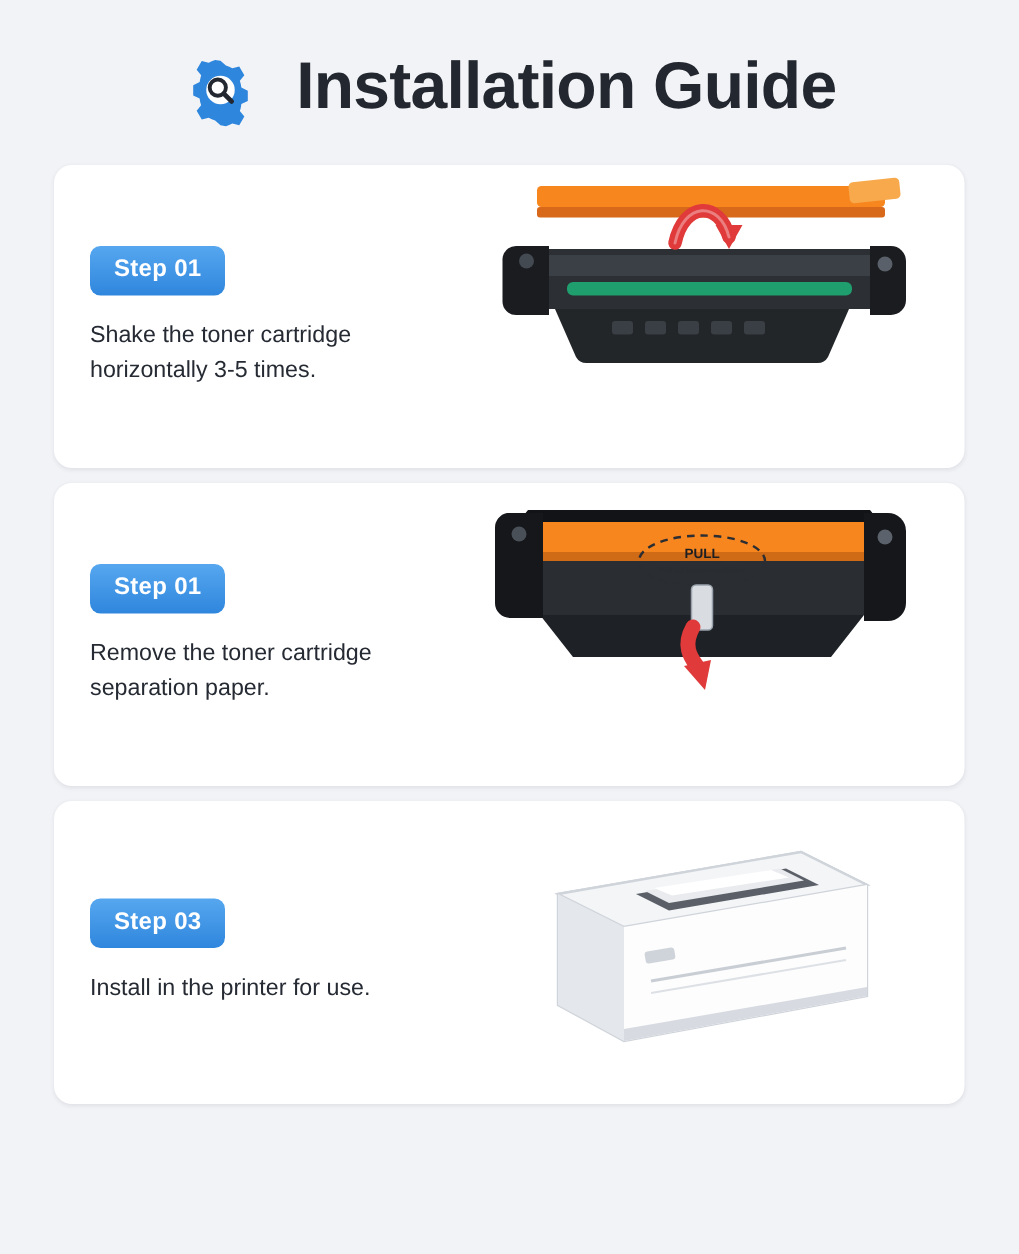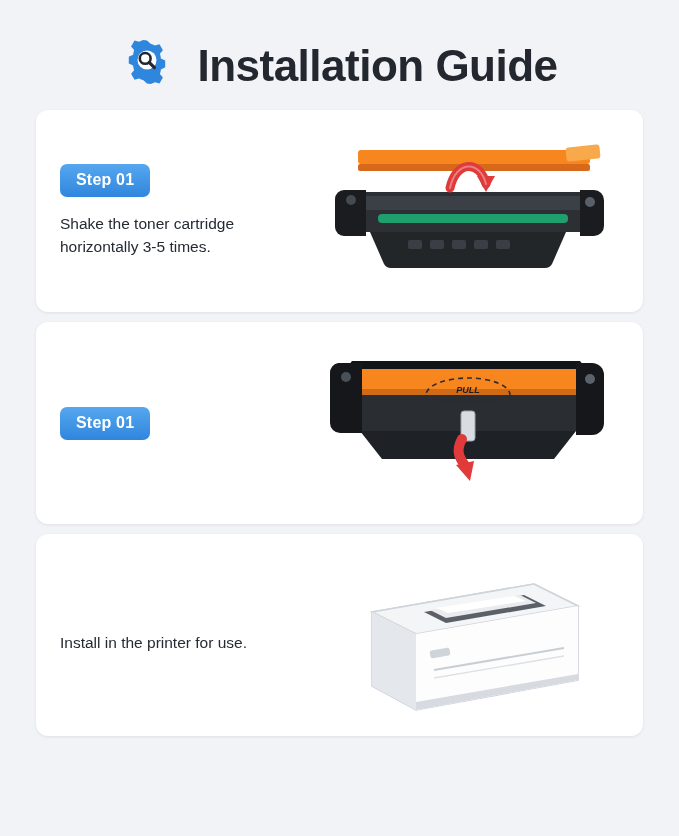--- a/index.html
+++ b/index.html
@@ -18,21 +18,21 @@
     width: 679px;
     height: 836px;
     box-sizing: border-box;
     padding: 30px 36px 20px 36px;
     display: flex;
     flex-direction: column;
   }
   
   .header {
     display: flex;
-    align-items: flex-end;
+    align-items: flex-start;
     justify-content: center;
     gap: 24px;
     margin-top: 6px;
   }
   .gear-wrap {
     width: 52px;
     height: 52px;
     flex: 0 0 auto;
     display: flex;
     align-items: center;
@@ -89,23 +89,21 @@
     margin-top: 16px;
     font-size: 15.5px;
     line-height: 1.45;
     color: #252a33;
     max-width: 210px;
   }
   .card-art {
     flex: 1 1 auto;
     height: 100%;
     display: flex;
-    align-items: center;
     justify-content: center;
-    font-style: italic;
   }
 </style>
 </head>
 <body>
 
 <div class="page">
 
   <div class="header">
     <span class="gear-wrap">
       <svg width="52" height="52" viewBox="0 0 52 52" aria-hidden="true">
@@ -160,20 +158,21 @@
             <path d="M18 38 l-9 -16 l18 0 z" fill="#e03a3a"></path>
             <path d="M-18 34 C -12 6, 12 6, 18 30" fill="none" stroke="#ffffff" stroke-width="2" stroke-linecap="round" opacity="0.35"></path>
           </g>
         </svg>
       </div>
     </div>
 
     <div class="card">
       <div class="card-text">
         <div class="badge">Step 01</div>
+        <div class="desc">Remove the toner cartridge separation paper.</div>
       </div>
       <div class="card-art">
         <svg width="300" height="160" viewBox="0 0 300 160" aria-hidden="true">
 
           <path d="M34 18h228l8 10H26z" fill="#111316"></path>
           <rect x="34" y="26" width="228" height="22" fill="#f7861f"></rect>
           <rect x="34" y="46" width="228" height="6" fill="#cf6a17"></rect>
 
           <path d="M26 52h248l-16 36H42z" fill="#2a2d32"></path>
           <path d="M42 88h216l-22 28H64z" fill="#1e2125"></path>
@@ -193,20 +192,21 @@
           <g transform="translate(150,96)">
             <path d="M-6 0 C -14 14, -6 22, -2 28" fill="none" stroke="#e03a3a" stroke-width="10" stroke-linecap="round"></path>
             <path d="M-12 26 l18 -4 l-4 20 z" fill="#e03a3a"></path>
           </g>
         </svg>
       </div>
     </div>
 
     <div class="card">
       <div class="card-text">
+        <div class="badge">Step 03</div>
         <div class="desc">Install in the printer for use.</div>
       </div>
       <div class="card-art">
         <svg width="260" height="170" viewBox="0 0 260 170" aria-hidden="true">
 
           <path d="M34 62 L196 34 L240 56 L240 130 L78 160 L34 136 Z" fill="#ffffff" stroke="#cfd4da" stroke-width="1.6"></path>
 
           <path d="M34 62 L196 34 L240 56 L78 84 Z" fill="#f4f5f7" stroke="#cfd4da" stroke-width="1.6"></path>
 
           <path d="M86 62 L186 45 L208 56 L108 73 Z" fill="#5b6068"></path>

